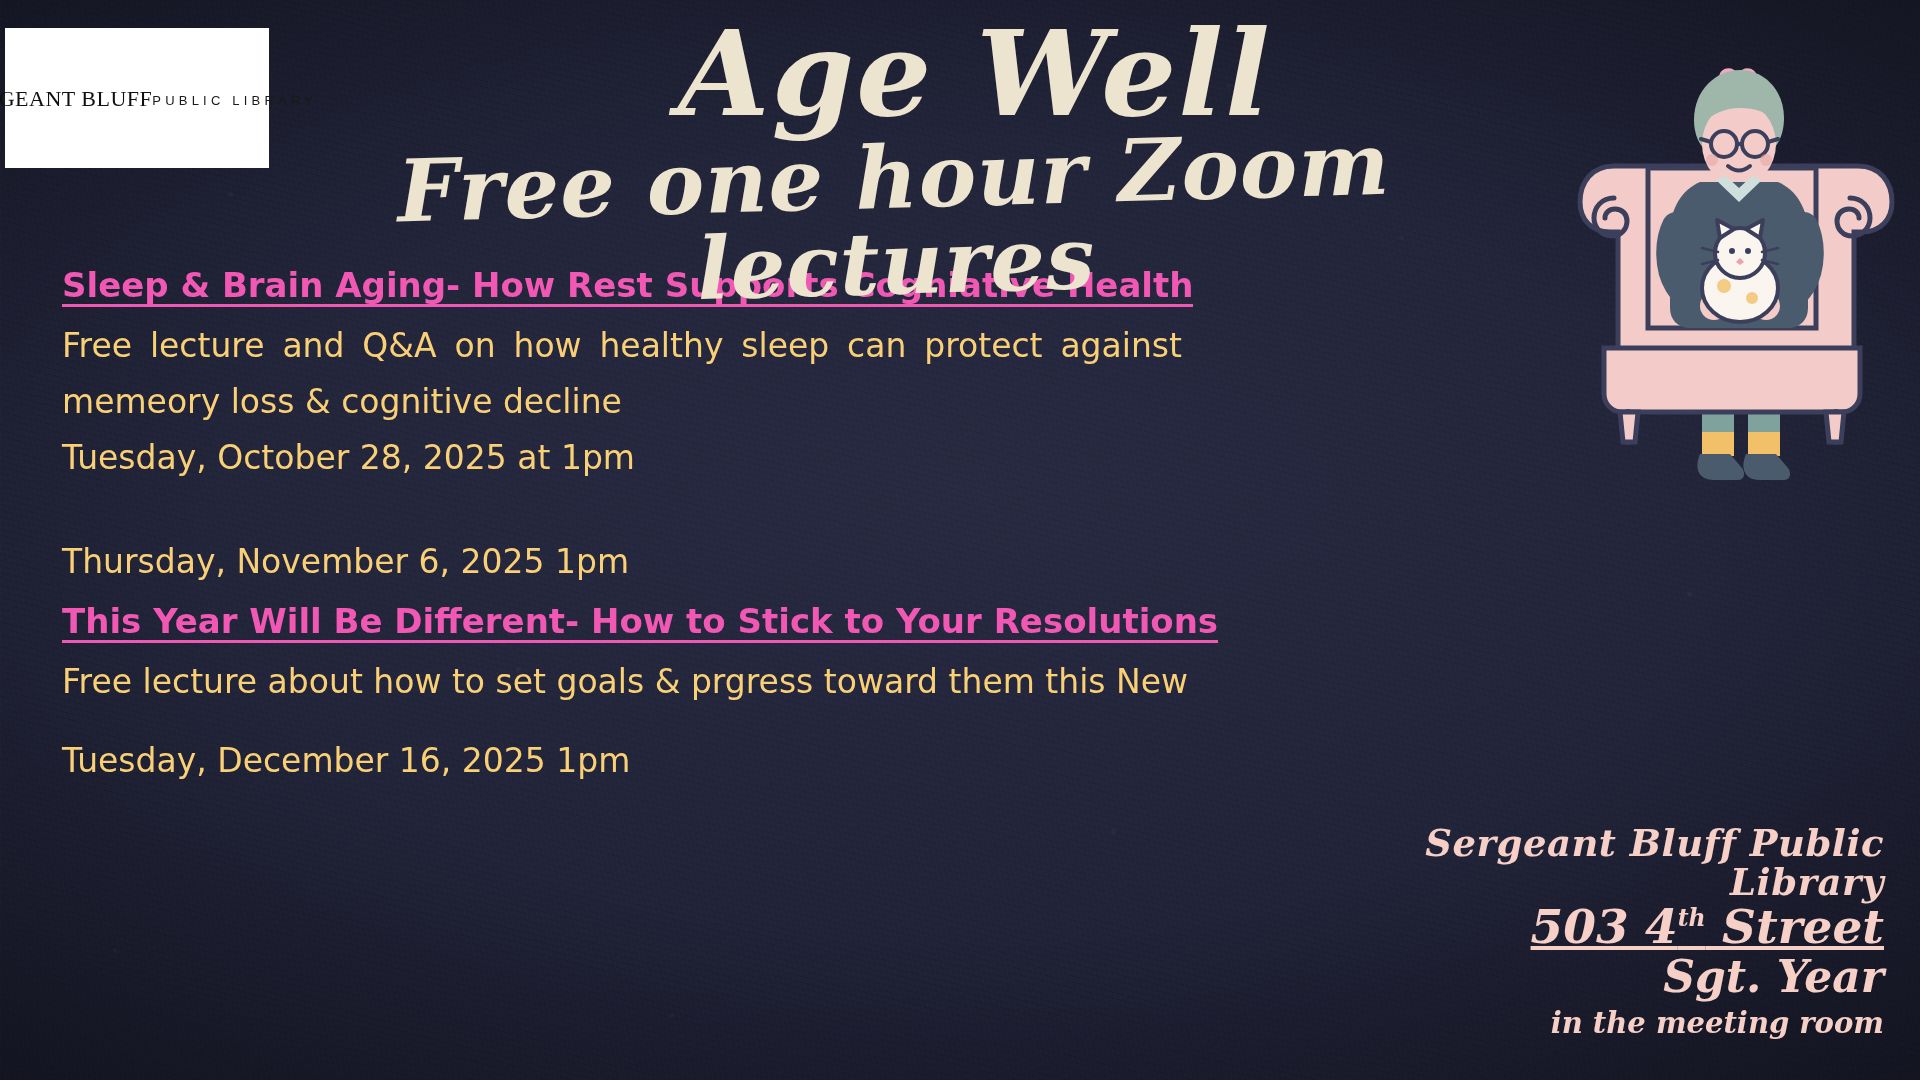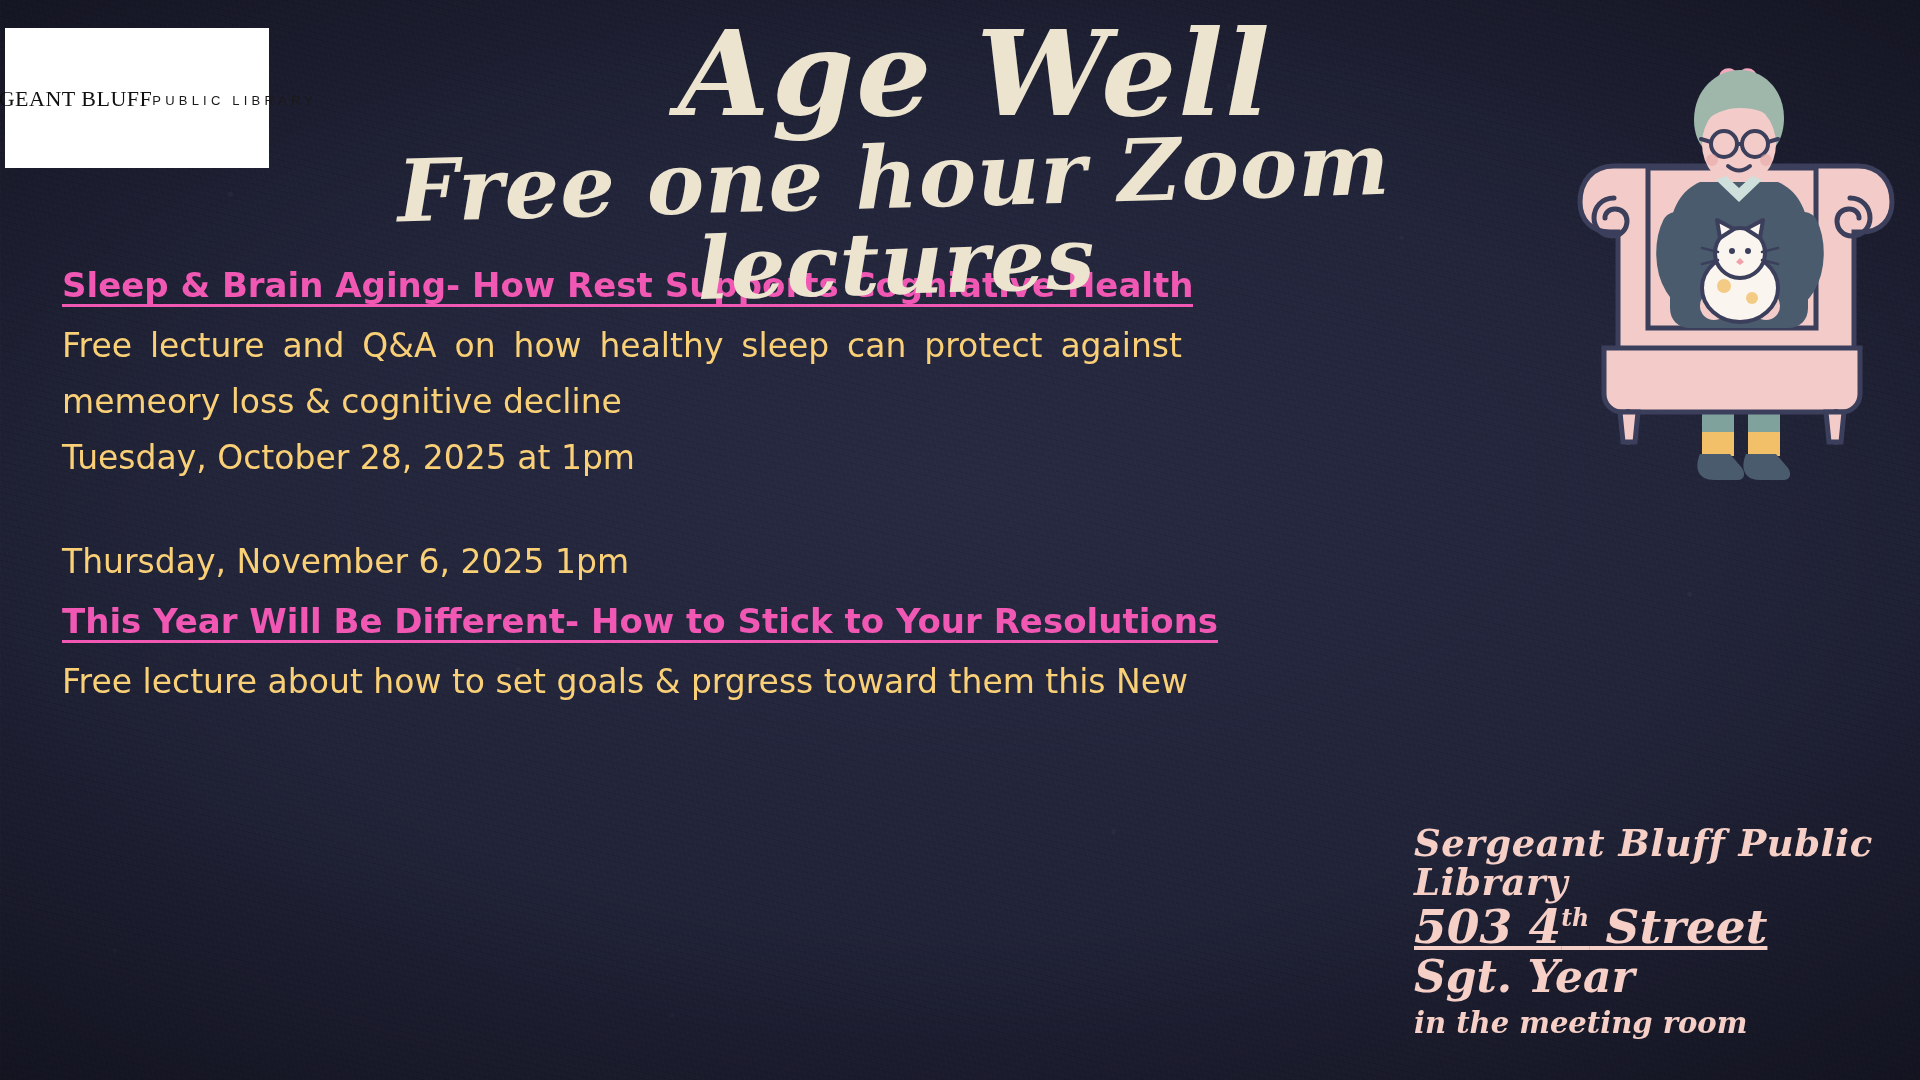--- a/index.html
+++ b/index.html
@@ -142,21 +142,21 @@
   .sp-a { height: 22px; }
   .sp-b { height: 23px; }
   .sp-c { height: 26px; }
 
   
   .address {
     position: absolute;
     right: 36px;
     bottom: 42px;
     width: 470px;
-    text-align: left;
+    text-align: right;
     color: #f6cfc6;
     font-family: "DejaVu Serif", serif;
     font-style: italic;
     z-index: 5;
     line-height: 1.04;
     margin-left: 42px;
   }
   .addr-1 { font-size: 37px; font-weight: 700; letter-spacing: .5px; }
   .addr-2 { font-size: 47px; font-weight: 700; margin-top: 2px; text-decoration: underline; }
   .addr-2 sup { font-size: .5em; vertical-align: super; }
@@ -220,20 +220,21 @@
     </div>
 
     <div class="sp-c"></div>
 
     <div>
       <div class="lect-title">This Year Will Be Different- How to Stick to Your Resolutions</div>
       <div class="sp-a"></div>
       <div class="lect-line">Free lecture about how to set goals &amp; prgress toward them this New</div>
       <div class="sp-b"></div>
       <div class="sp-b"></div>
+      <div class="lect-line">Tuesday, December 16, 2025 1pm</div>
     </div>
 
   </div>
 
   <div class="illo">
     <svg viewBox="0 0 360 520">
 
       <path d="M186 26 c-5-9 -19-7 -19 4 c0 9 13 16 19 22 c6-6 19-13 19-22 c0-11 -14-13 -19-4 z" fill="#f4a8bd"></path>
 
       <path d="M62 118 c-22 0 -34 16 -34 36 c0 18 12 30 30 30 l8 0 l0 118 l236 0 l0 -118 l8 0 c18 0 30 -12 30 -30 c0 -20 -12 -36 -34 -36 z" fill="#f3ccc9" stroke="#3c3f5c" stroke-width="5"></path>

